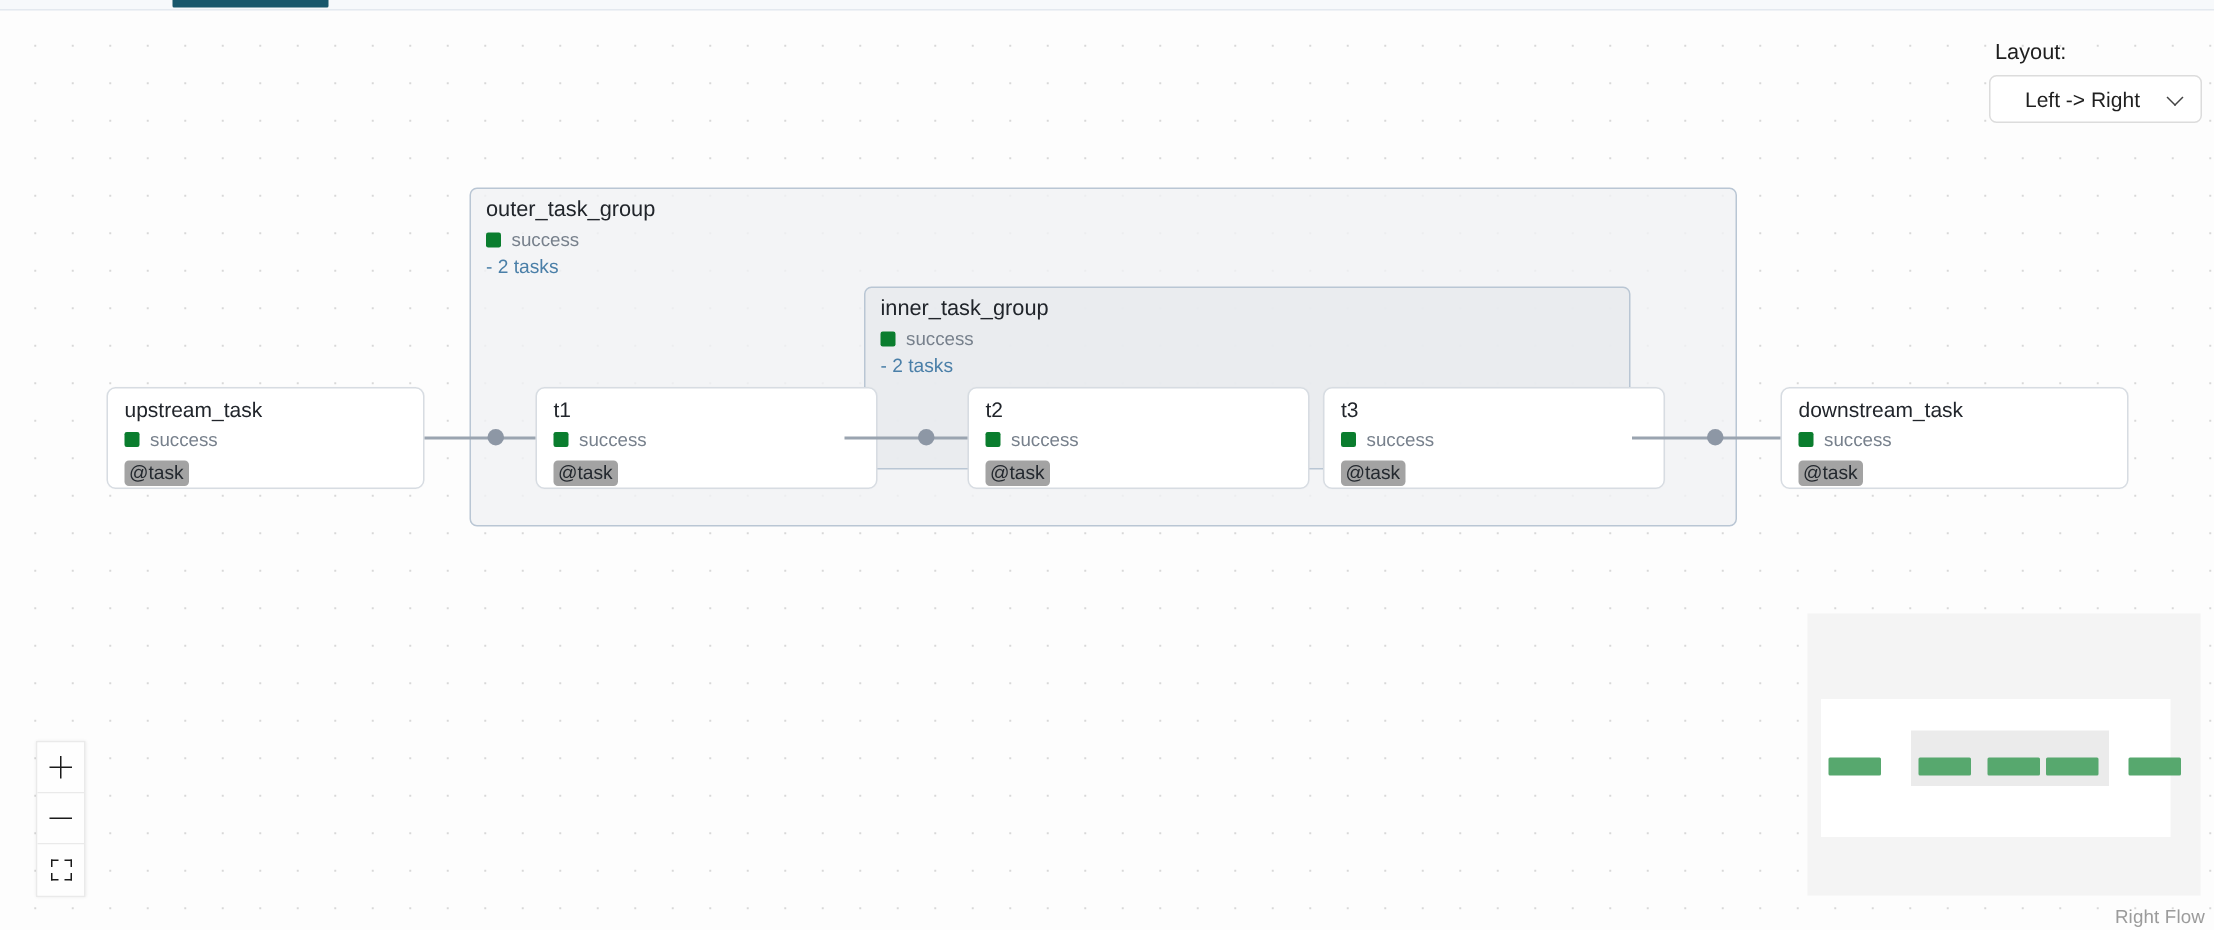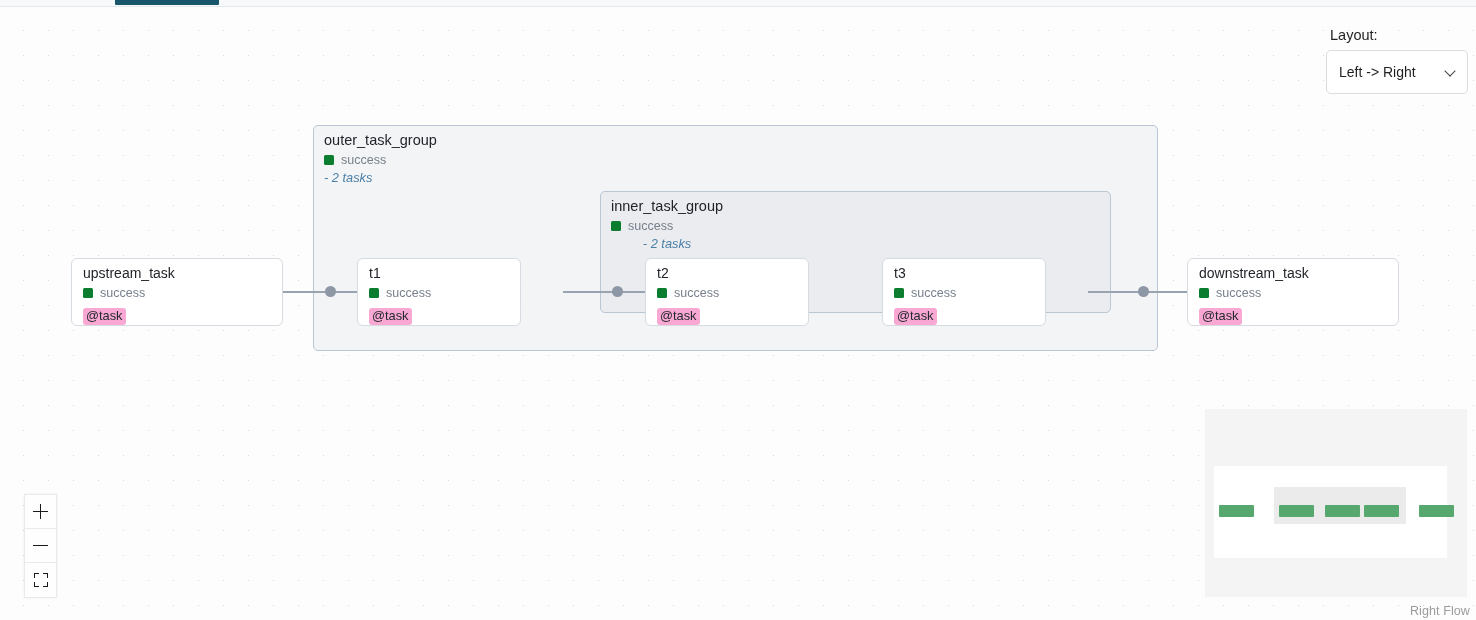--- a/index.html
+++ b/index.html
@@ -44,26 +44,26 @@
     display: flex; flex-direction: column;
     align-items: flex-start;
     justify-content: center;
   }
   #layout-label {
     font-size: 14.5px; color: #1f1f1f;
     margin-left: 4px; margin-bottom: 7px;
     line-height: 1;
   }
   #layout-select {
-    width: 142px; height: 44px;
+    width: 142px; height: 32px;
     background: #ffffff;
     border: 1px solid #dcdcdc;
     border-radius: 5px;
     display: flex; align-items: center;
-    padding: 0 10px 0 12px;
+    padding: 0 10px 0 23px;
     cursor: pointer;
   }
   #layout-select-value {
     flex: 1; font-size: 14px; color: #1f1f1f;
     white-space: nowrap;
   }
   .chev {
     width: 11px; height: 11px; flex: none;
     margin-left: 6px; position: relative;
   }
@@ -77,78 +77,78 @@
   }
 
   
   .group-node {
     position: absolute;
     background: rgba(240,242,244,0.82);
     border: 1px solid #b9c6d4;
     border-radius: 5px;
   }
   #group-outer { left: 313px; top: 125px; width: 845px; height: 226px; }
-  #group-inner { left: 600px; top: 191px; width: 511px; height: 122px;
-                 background: rgba(231,234,237,0.85); text-align: center; }
+  #group-inner { left: 576px; top: 191px; width: 511px; height: 122px;
+                 background: rgba(231,234,237,0.85); }
 
   .group-header {
     position: absolute; left: 10px; top: 7px;
     line-height: 1;
   }
   .group-title {
     font-size: 14.5px; color: #21252b;
     margin-bottom: 6px; white-space: nowrap;
   }
   .group-state {
     display: flex; align-items: center; gap: 7px;
     margin-bottom: 6px;
   }
   .state-square {
     width: 10px; height: 10px; flex: none;
     background: #0a7d2e; border-radius: 1.5px;
   }
   .state-text { font-size: 12.5px; color: #77808c; line-height: 1; }
   .group-count {
     font-size: 12.8px; color: #4a7fa8; line-height: 1;
-    white-space: nowrap; cursor: pointer; font-style: italic;
+    white-space: nowrap; cursor: pointer;
   }
 
   
   .task-node {
     position: absolute;
-    width: 164px; height: 68px;
+    width: 228px; height: 68px;
     background: #ffffff;
     border: 1px solid #d7dce2;
     border-radius: 6px;
     box-shadow: 0 0 0 0.5px rgba(0,0,0,0.01);
     padding: 7px 0 0 11px;
   }
   .task-title {
     font-size: 14px; color: #21252b;
     line-height: 1; margin-bottom: 7px;
     white-space: nowrap;
   }
   .task-state {
     display: flex; align-items: center; gap: 7px;
     margin-bottom: 6px;
   }
   .task-op {
     display: inline-block;
     font-size: 12.8px; color: #24292f;
-    background: #f9a8d4;
+    background: #a3a3a3;
     border-radius: 3px;
     padding: 1px 4px 2px 3px;
     line-height: 1.15;
   }
 
   #node-upstream   { left: 71px;   top: 258px; width: 212px; }
   #node-t1         { left: 357px;  top: 258px; }
   #node-t2         { left: 645px;  top: 258px; }
   #node-t3         { left: 882px;  top: 258px; }
-  #node-downstream { left: 1187px; top: 258px; width: 212px; }
+  #node-downstream { left: 1187px; top: 258px; width: 232px; }
 
   
   .edge-line {
     position: absolute; height: 1.6px;
     background: #9aa4b0; z-index: 2;
   }
   .edge-dot {
     position: absolute; width: 11px; height: 11px;
     border-radius: 50%; background: #8d97a5; z-index: 3;
   }

